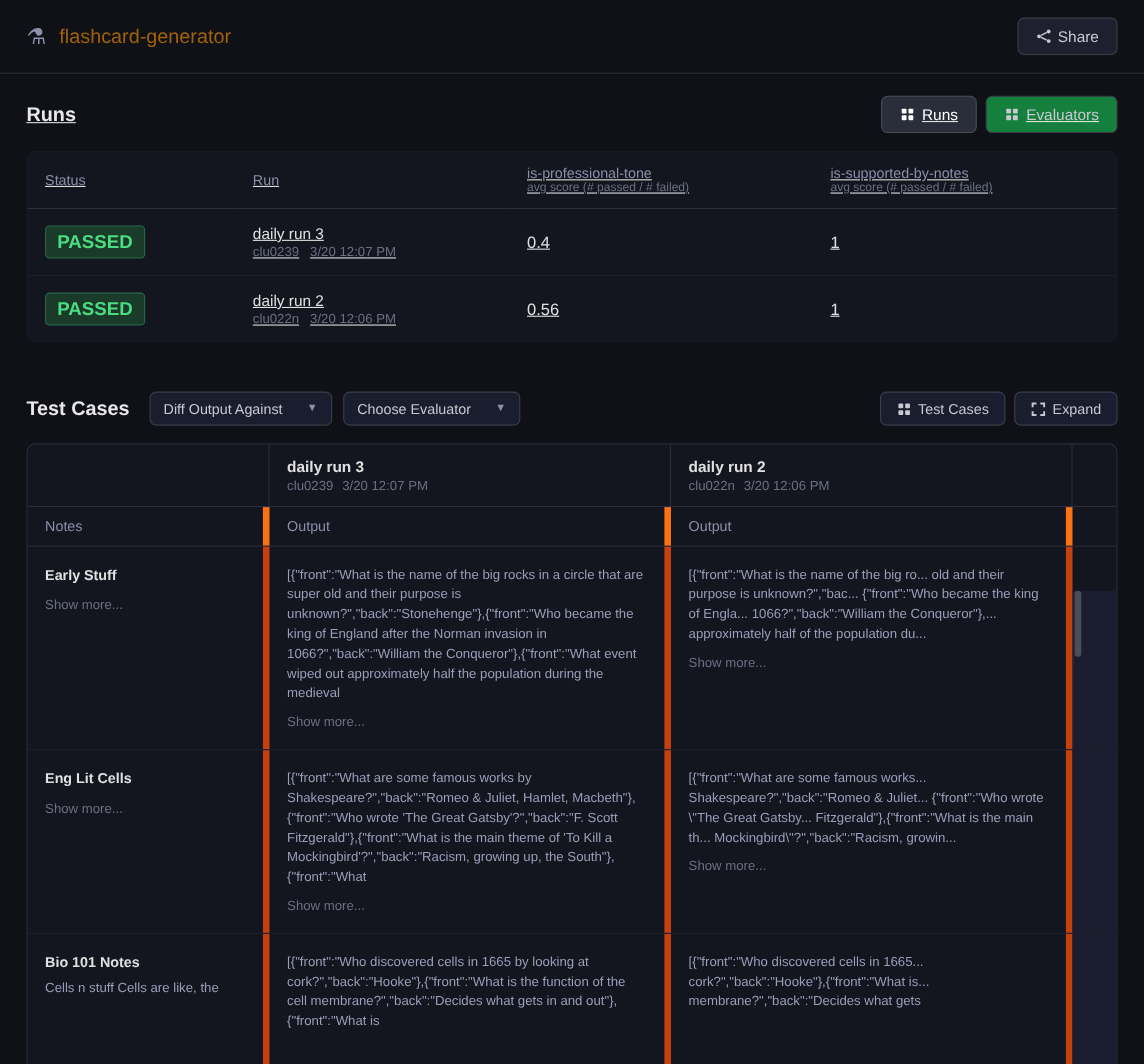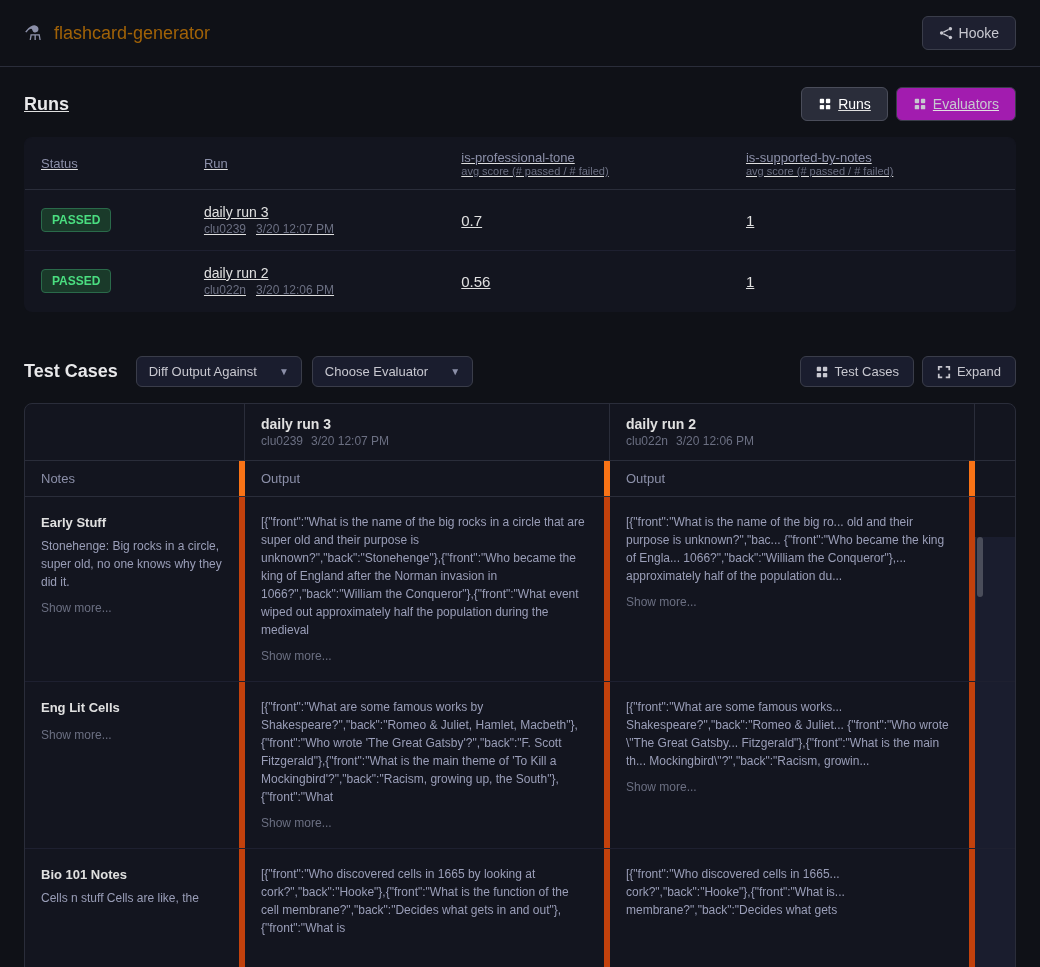--- a/index.html
+++ b/index.html
@@ -70,21 +70,21 @@
     .tab-btn {
       display: flex;
       align-items: center;
       gap: 6px;
       padding: 8px 16px;
       border-radius: 6px;
       border: 1px solid #3a3d4a;
       cursor: pointer;
       font-size: 14px;
       color: #c8c8d0;
-      background: #a21caf;
+      background: #15803d;
     }
     .tab-btn.active {
       background: #2a2d3a;
       border-color: #4a4d5a;
       color: #ffffff;
     }
 
     
     .runs-table {
       width: 100%;
@@ -110,21 +110,21 @@
     }
     .runs-table tr:last-child td {
       border-bottom: none;
     }
     .status-badge {
       background: #1a3a2a;
       color: #4ade80;
       border: 1px solid #2a6a4a;
       border-radius: 4px;
       padding: 4px 10px;
-      font-size: 12px;
+      font-size: 17px;
       font-weight: 600;
       display: inline-block;
     }
     .run-name {
       font-weight: 500;
       color: #e0e0e0;
       display: block;
     }
     .run-meta {
       display: flex;
@@ -318,21 +318,21 @@
     <span class="app-title">flashcard-generator</span>
   </div>
   <button class="share-btn">
     <svg width="14" height="14" viewBox="0 0 16 16" fill="currentColor">
       <circle cx="13" cy="3" r="2"></circle>
         <circle cx="3" cy="8" r="2"></circle>
         <circle cx="13" cy="13" r="2"></circle>
       <line x1="5" y1="7" x2="11" y2="4" stroke="currentColor" stroke-width="1.5"></line>
       <line x1="5" y1="9" x2="11" y2="12" stroke="currentColor" stroke-width="1.5"></line>
     </svg>
-    <span>Hooke</span>
+    <span>Share</span>
   </button>
 </div>
 
 <div class="runs-section">
   <div class="section-header">
     <span class="section-title">Runs</span>
     <div class="tab-group">
       <button class="tab-btn active">
         <svg width="14" height="14" viewBox="0 0 16 16" fill="currentColor">
           <rect x="2" y="2" width="5" height="5" rx="1"></rect>
@@ -375,21 +375,21 @@
           <span class="status-badge">PASSED</span>
         </td>
         <td>
           <span class="run-name">daily run 3</span>
           <div class="run-meta">
             <span>clu0239</span>
             <span>3/20 12:07 PM</span>
           </div>
         </td>
         <td>
-          <span class="score-val">0.7</span>
+          <span class="score-val">0.4</span>
         </td>
         <td>
           <span class="score-val">1</span>
         </td>
       </tr>
       <tr>
         <td>
           <span class="status-badge">PASSED</span>
         </td>
         <td>
@@ -464,21 +464,20 @@
     <div class="tc-col-headers">
       <div class="tc-col-header">Notes</div>
       <div class="tc-col-header">Output</div>
       <div class="tc-col-header">Output</div>
       <div class="tc-col-header"></div>
     </div>
 
     <div class="tc-row">
       <div class="tc-cell">
         <div class="tc-notes-title">Early Stuff</div>
-        <div class="tc-notes-body">Stonehenge: Big rocks in a circle, super old, no one knows why they did it.</div>
         <span class="show-more">Show more...</span>
       </div>
       <div class="tc-cell">
         <div class="tc-output-text">[{"front":"What is the name of the big rocks in a circle that are super old and their purpose is unknown?","back":"Stonehenge"},{"front":"Who became the king of England after the Norman invasion in 1066?","back":"William the Conqueror"},{"front":"What event wiped out approximately half the population during the medieval</div>
         <span class="show-more">Show more...</span>
       </div>
       <div class="tc-cell">
         <div class="tc-output-text">[{"front":"What is the name of the big ro... old and their purpose is unknown?","bac... {"front":"Who became the king of Engla... 1066?","back":"William the Conqueror"},... approximately half of the population du...</div>
         <span class="show-more" style="color:#6b6f82;font-size:12px;cursor:pointer;display:block;margin-top:8px;">Show more...</span>
       </div>

